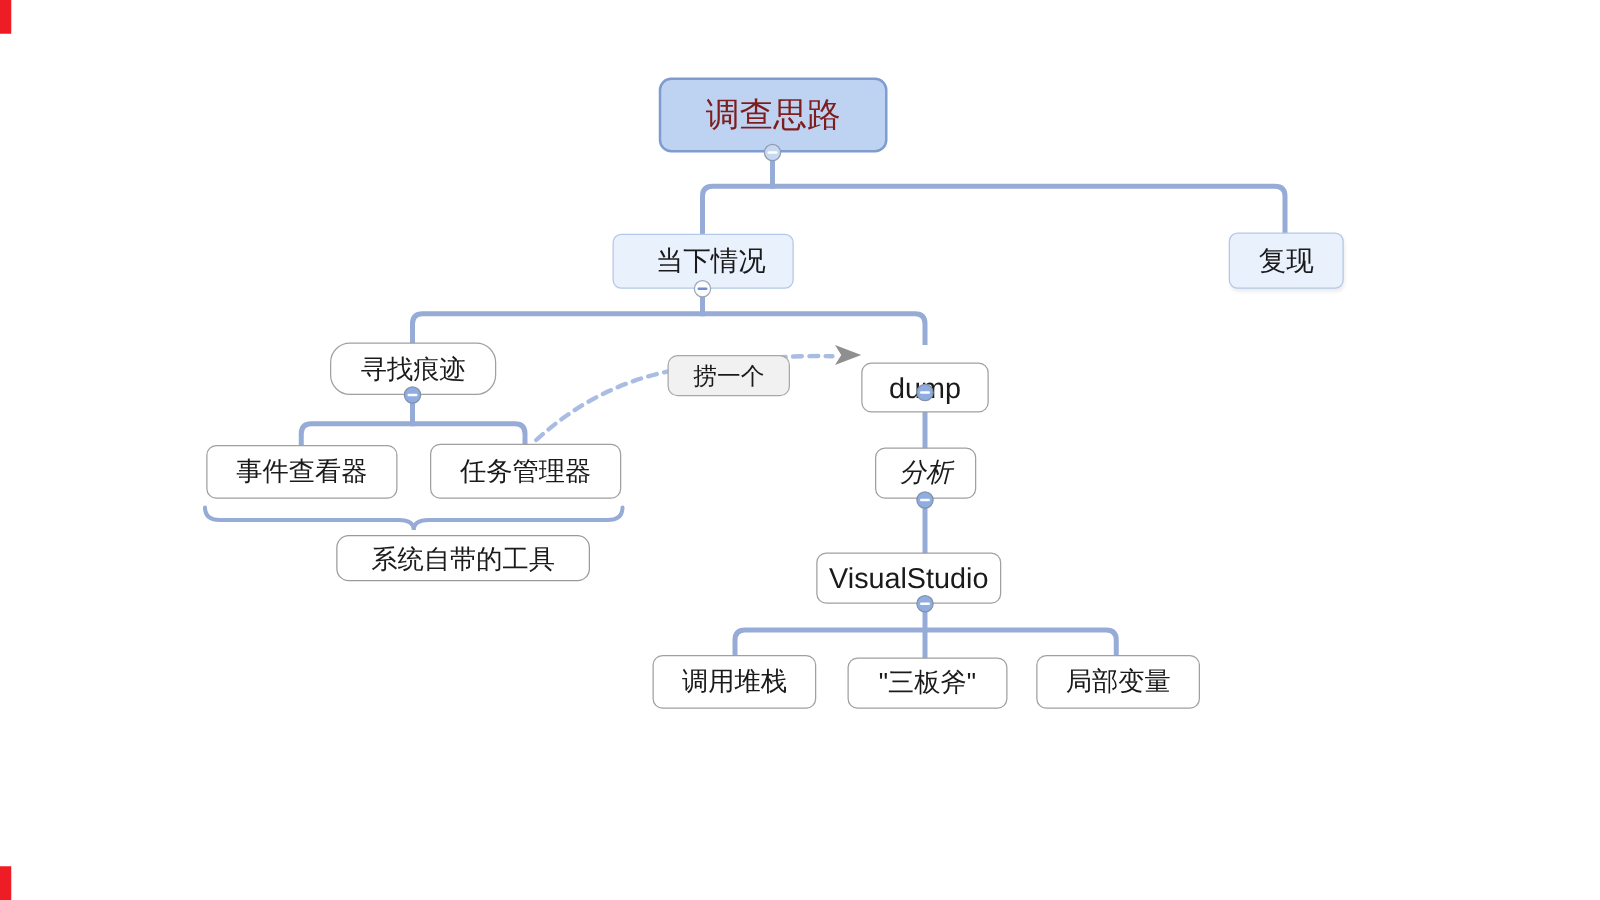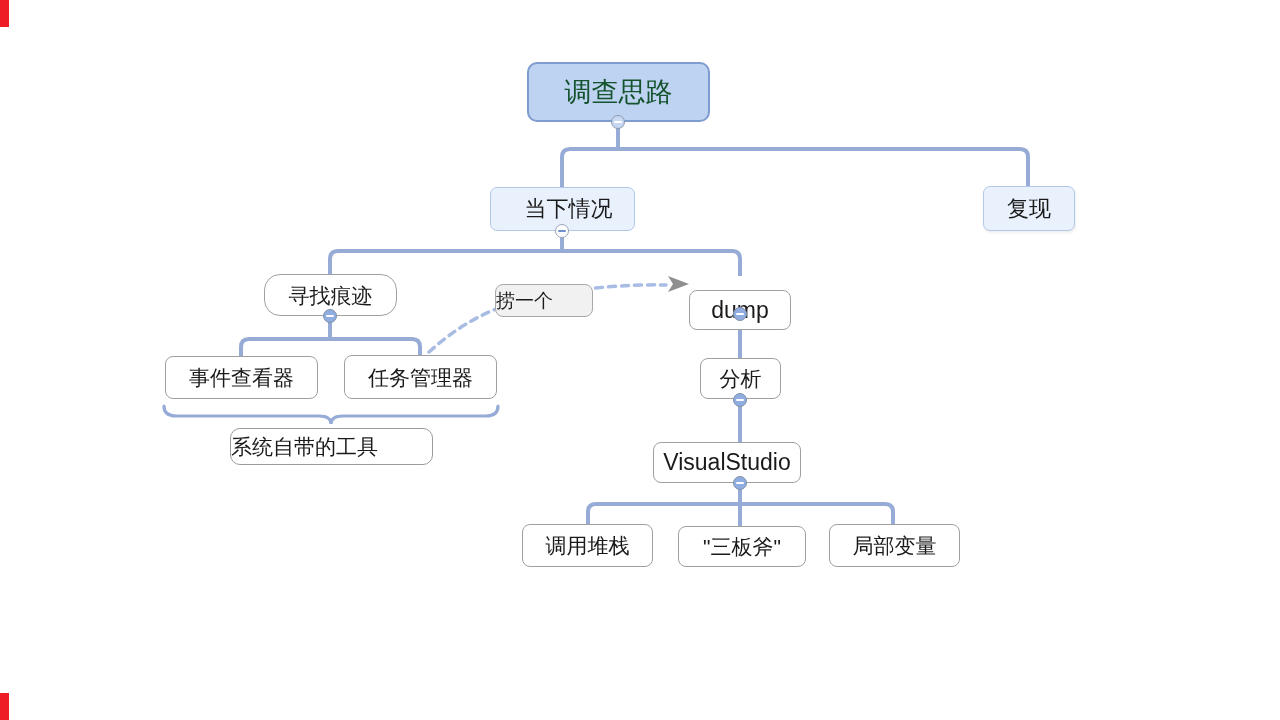--- a/index.html
+++ b/index.html
@@ -15,40 +15,40 @@
   .node{
     position:absolute;display:flex;align-items:center;justify-content:center;
     box-sizing:border-box;background:#ffffff;border:1.4px solid #a0a0a0;
     border-radius:8px;white-space:nowrap;
   }
   .node span{display:block;line-height:1;}
 
   .n-root{
     left:527px;top:62px;width:183px;height:60px;
     background:#bed3f1;border:2px solid #7e9cd0;border-radius:10px;
-    font-size:27px;color:#14532d;
+    font-size:27px;color:#7f1d1d;
   }
   .n-current{left:490px;top:187px;width:145px;height:44px;
     background:#e9f1fc;border:1.5px solid #b3c7e8;border-radius:7px;font-size:22px;padding-left:12px;}
   .n-reproduce{left:983px;top:186px;width:92px;height:45px;
     background:#e9f1fc;border:1.5px solid #b3c7e8;border-radius:7px;font-size:22px;
     box-shadow:1px 2px 3px rgba(0,0,0,0.07);}
   .n-find{left:264px;top:274px;width:133px;height:42px;font-size:21px;border-radius:16px;}
   .n-dump{left:689px;top:290px;width:102px;height:40px;font-size:23px;}
   .n-event{left:165px;top:356px;width:153px;height:43px;font-size:21px;}
   .n-task{left:344px;top:355px;width:153px;height:44px;font-size:21px;}
-  .n-analyze{left:700px;top:358px;width:81px;height:41px;font-size:21px;}
+  .n-analyze{left:700px;top:358px;width:81px;height:41px;font-size:21px;font-style:italic;}
   .n-vs{left:653px;top:442px;width:148px;height:41px;font-size:23px;}
   .n-stack{left:522px;top:524px;width:131px;height:43px;font-size:21px;}
   .n-axes{left:678px;top:526px;width:128px;height:41px;font-size:21px;}
   .n-local{left:829px;top:524px;width:131px;height:43px;font-size:21px;}
 
   .floating-label{
-    position:absolute;display:flex;align-items:center;
-    box-sizing:border-box;border-radius:8px;white-space:nowrap;
+    position:absolute;display:flex;align-items:center;justify-content:center;
+    box-sizing:border-box;border-radius:8px;white-space:nowrap;margin-left:39px;
   }
   .l-rel{left:495px;top:284px;width:98px;height:33px;
     background:#f1f1f1;border:1.4px solid #a8a8a8;font-size:19px;}
   .l-summary{left:230px;top:428px;width:203px;height:37px;
     background:#ffffff;border:1.4px solid #9b9b9b;border-radius:10px;font-size:21px;}
 
   .handle{
     position:absolute;width:14px;height:14px;border-radius:50%;
     box-sizing:border-box;display:flex;align-items:center;justify-content:center;
   }

